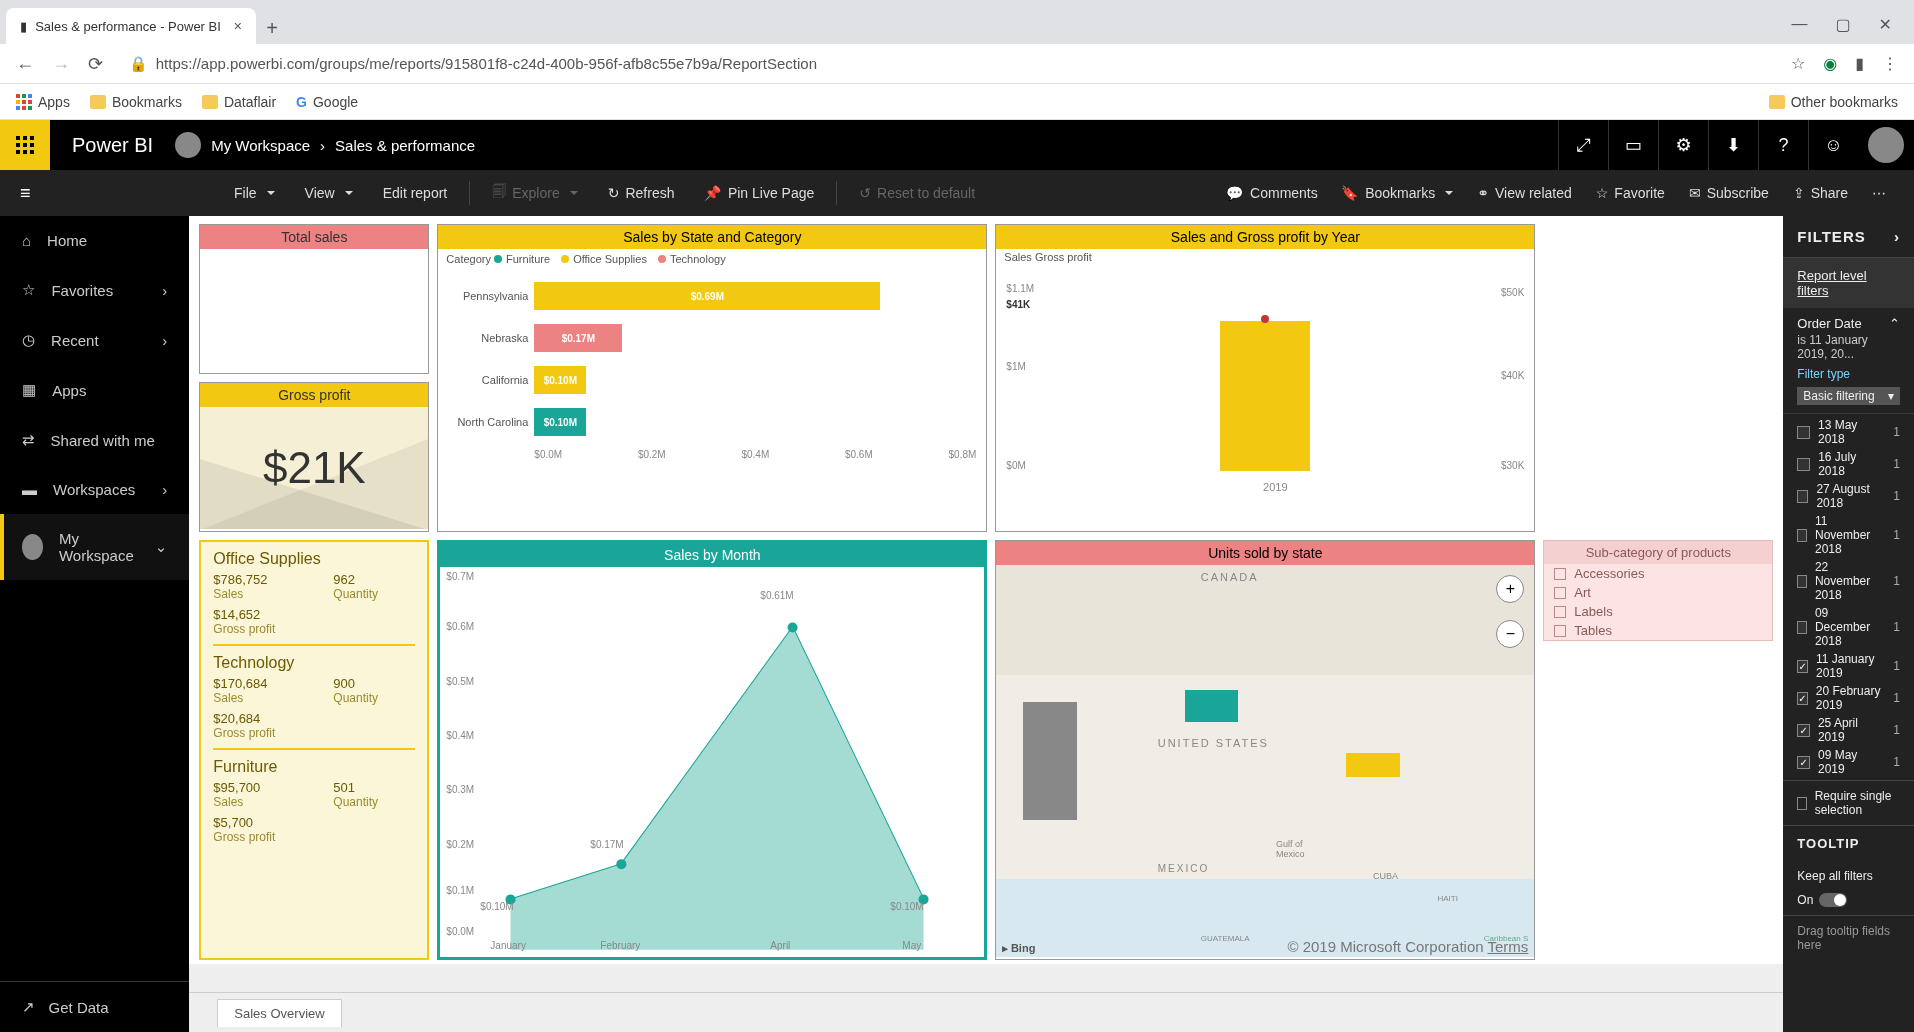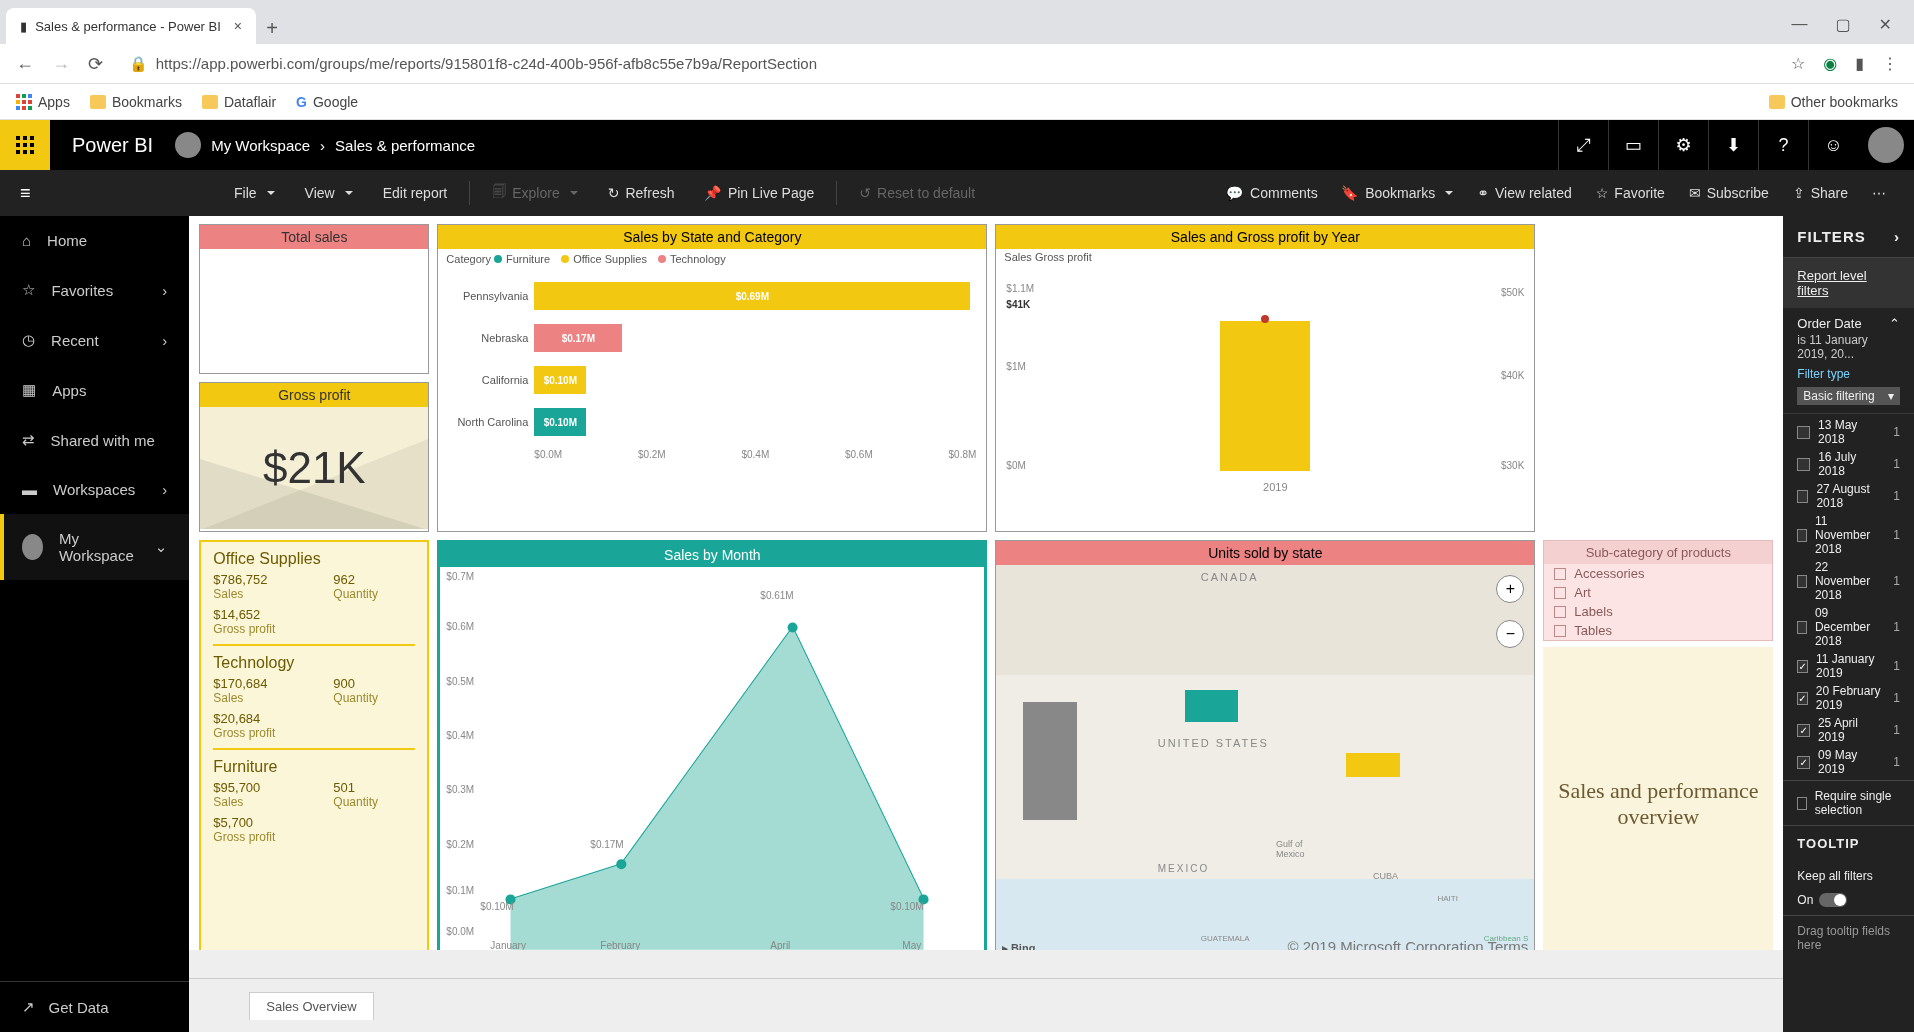--- a/index.html
+++ b/index.html
@@ -128,21 +128,21 @@
 
 
 .rightcol { grid-column:4; grid-row:3; display:flex; flex-direction:column; gap:6px; }
 .subcat { background:#fce4e4; border:1px solid #e5bcbc; padding:0; flex:0 0 auto; }
 .subcat .schdr { background:#f5d0d0; text-align:center; padding:4px; font-size:13px; color:#8a5a5a; }
 .subcat .scitem { display:flex; align-items:center; gap:8px; padding:2px 10px; font-size:13px; color:#8a5a5a; }
 .subcat .scitem .cb { width:12px; height:12px; border:1px solid #b88; }
 .titlecard { flex:1; background:#faf4dd; display:flex; align-items:center; justify-content:center; text-align:center; font-size:22px; color:#6b5a30; font-family:Georgia,serif; padding:10px; }
 
 
-.pagetabs { height:54px; background:#eee; border-top:1px solid #ccc; display:flex; align-items:center; padding-left:60px; }
+.pagetabs { height:40px; background:#eee; border-top:1px solid #ccc; display:flex; align-items:center; padding-left:28px; }
 .pagetabs .ptab { background:#fff; border:1px solid #ccc; border-bottom:none; padding:6px 16px; font-size:13px; color:#555; }
 
 
 .filterspane { width:206px; background:#222; color:#eee; font-size:13px; display:flex; flex-direction:column; }
 .fphdr { padding:12px 14px; font-size:15px; font-weight:bold; letter-spacing:1px; display:flex; align-items:center; border-bottom:1px solid #444;}
 .fphdr .chev { margin-left:auto; }
 .fpsection { padding:10px 14px; background:#333; font-size:13px;text-decoration:underline; }
 .fpitem { padding:8px 14px; border-bottom:1px solid #3a3a3a; }
 .fpitem .frow {display:flex; align-items:center;}
 .fpitem .chev {margin-left:auto;}
@@ -381,21 +381,21 @@
               <span>Office Supplies</span>
             </span>
           <span class="ditem">
               <span class="dot" style="background:#ec8282"></span>
               <span>Technology</span>
             </span>
         </div>
         <div class="bars">
           <div class="barrow">
               <div class="blabel">Pennsylvania</div>
-              <div class="bbar" style="width:436px;background:#f2c811">$0.69M</div>
+              <div class="bbar" style="width:346px;background:#f2c811">$0.69M</div>
             </div>
           <div class="barrow">
               <div class="blabel">Nebraska</div>
               <div class="bbar" style="width:88px;background:#ec8282">$0.17M</div>
             </div>
           <div class="barrow">
               <div class="blabel">California</div>
               <div class="bbar" style="width:52px;background:#f2c811">$0.10M</div>
             </div>
           <div class="barrow">
@@ -557,21 +557,20 @@
               <div class="scitem">
                 <span class="cb"></span>
                 <span>Labels</span>
               </div>
               <div class="scitem">
                 <span class="cb"></span>
                 <span>Tables</span>
               </div>
             </div>
         </div>
-        <div class="titlecard">Sales and performance overview</div>
       </div>
 
     </div>
     <div class="pagetabs">
       <div class="ptab">Sales Overview</div>
     </div>
   </div>
 
   <div class="filterspane">
     <div class="fphdr">

